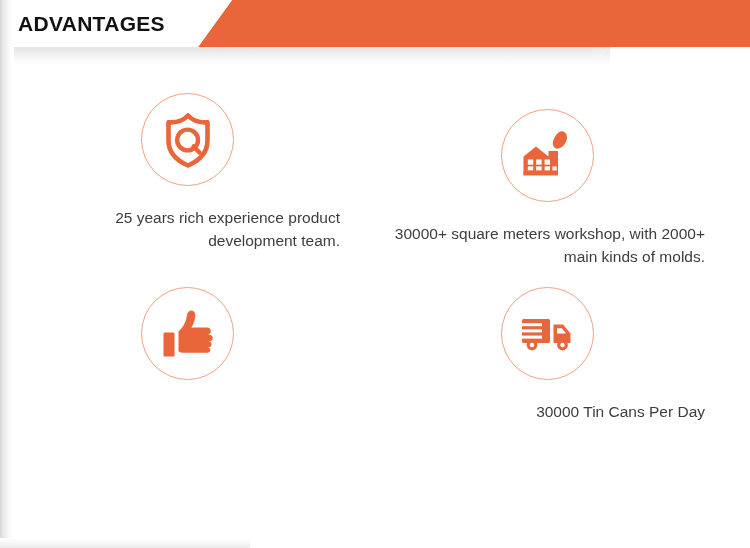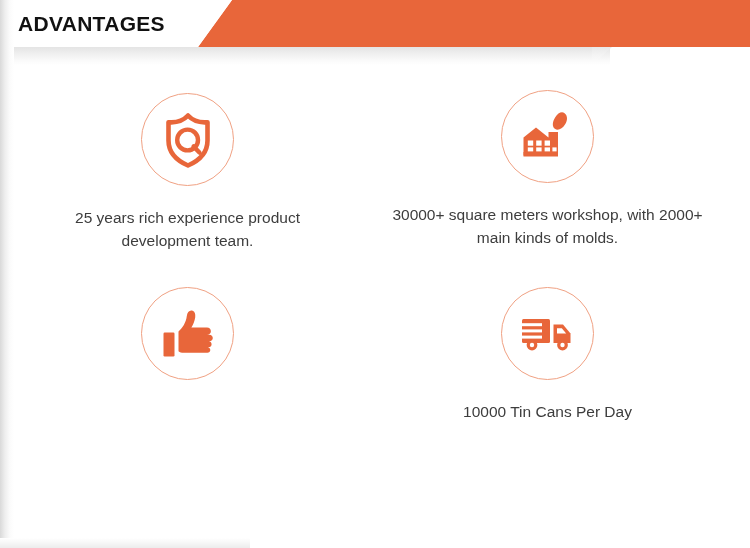--- a/index.html
+++ b/index.html
@@ -110,24 +110,24 @@
     position: absolute;
     left: 0;
     top: 65px;
     width: 750px;
     height: 460px;
     z-index: 3;
   }
   .card {
     position: absolute;
     width: 375px;
-    text-align: center;
+    text-align: right;
   }
   .card-0 { left: 0;   top: 28px; }
-  .card-1 { left: 360px; top: 25px; }
+  .card-1 { left: 360px; top: 44px; }
   .card-2 { left: 0;   top: 222px; }
   .card-3 { left: 360px; top: 222px; }
 
   .icon-circle {
     width: 93px;
     height: 93px;
     border-radius: 50%;
     border: 1px solid #f0a183;
     margin: 0 auto;
     display: flex;
@@ -218,21 +218,21 @@
             <rect x="0.0" y="24.6" width="22.0" height="3.0" fill="#ffffff"></rect>
             <path d="M33.5 13.5 L43.0 13.5 L50.5 22.5 L50.5 32.0 L33.5 32.0 Z" fill="#e8663a"></path>
             <path d="M37.0 17.2 L41.8 17.2 L46.2 22.6 L37.0 22.6 Z" fill="#ffffff"></path>
             <circle cx="12.0" cy="34.0" r="5.4" fill="#e8663a"></circle>
             <circle cx="12.0" cy="34.0" r="2.2" fill="#ffffff"></circle>
             <circle cx="42.5" cy="34.0" r="5.4" fill="#e8663a"></circle>
             <circle cx="42.5" cy="34.0" r="2.2" fill="#ffffff"></circle>
           </svg>
         </span>
       </div>
-      <div class="card-text">10000 Tin Cans Per Day</div>
+      <div class="card-text">30000 Tin Cans Per Day</div>
     </div>
 
   </div>
 
   <div class="left-edge-shadow"></div>
   <div class="bottom-edge-shadow"></div>
 
 </div>
 
 </body></html>

